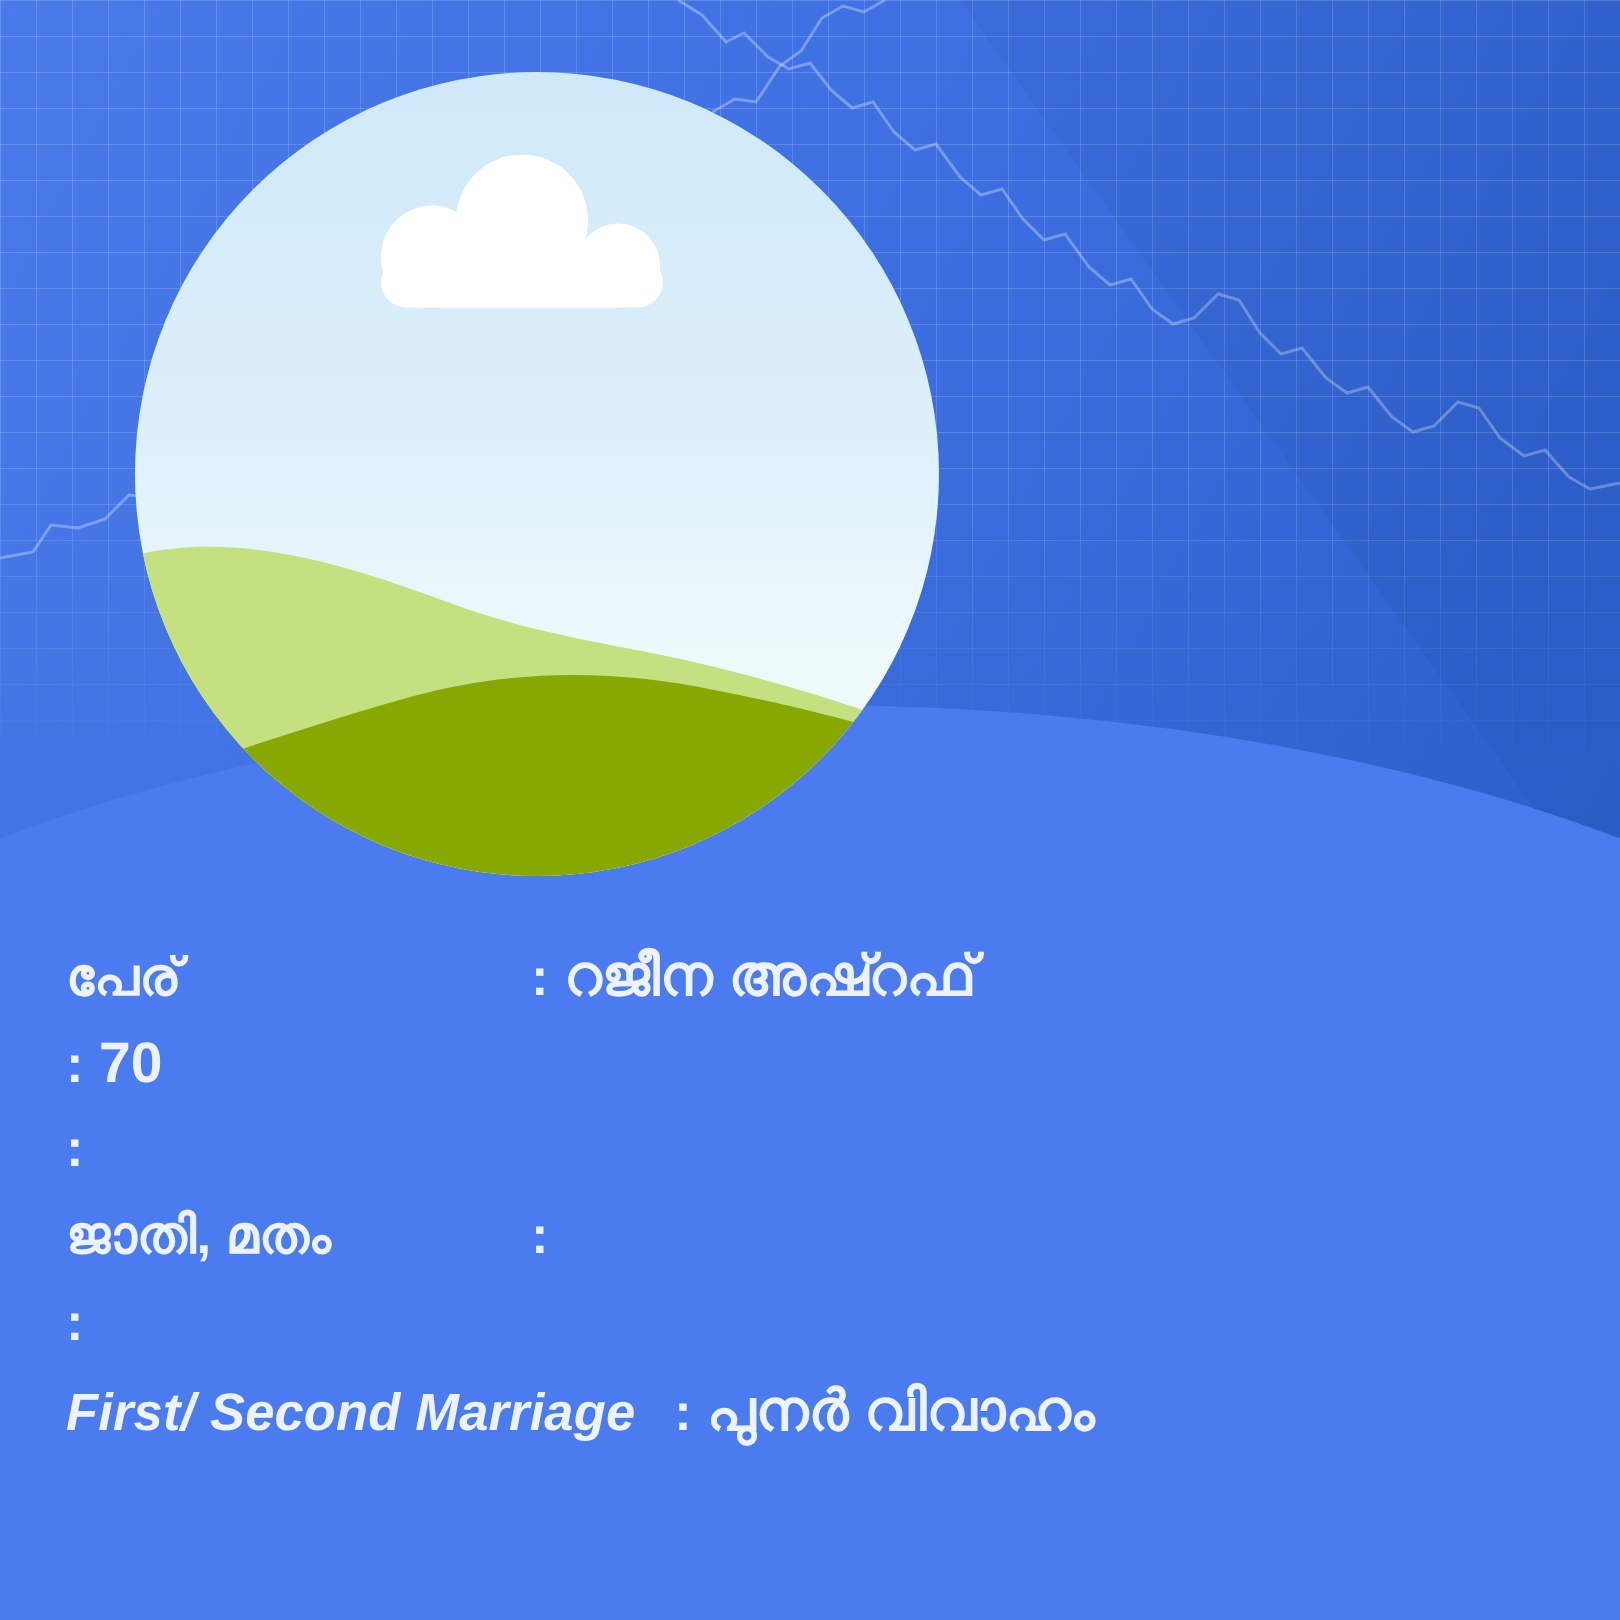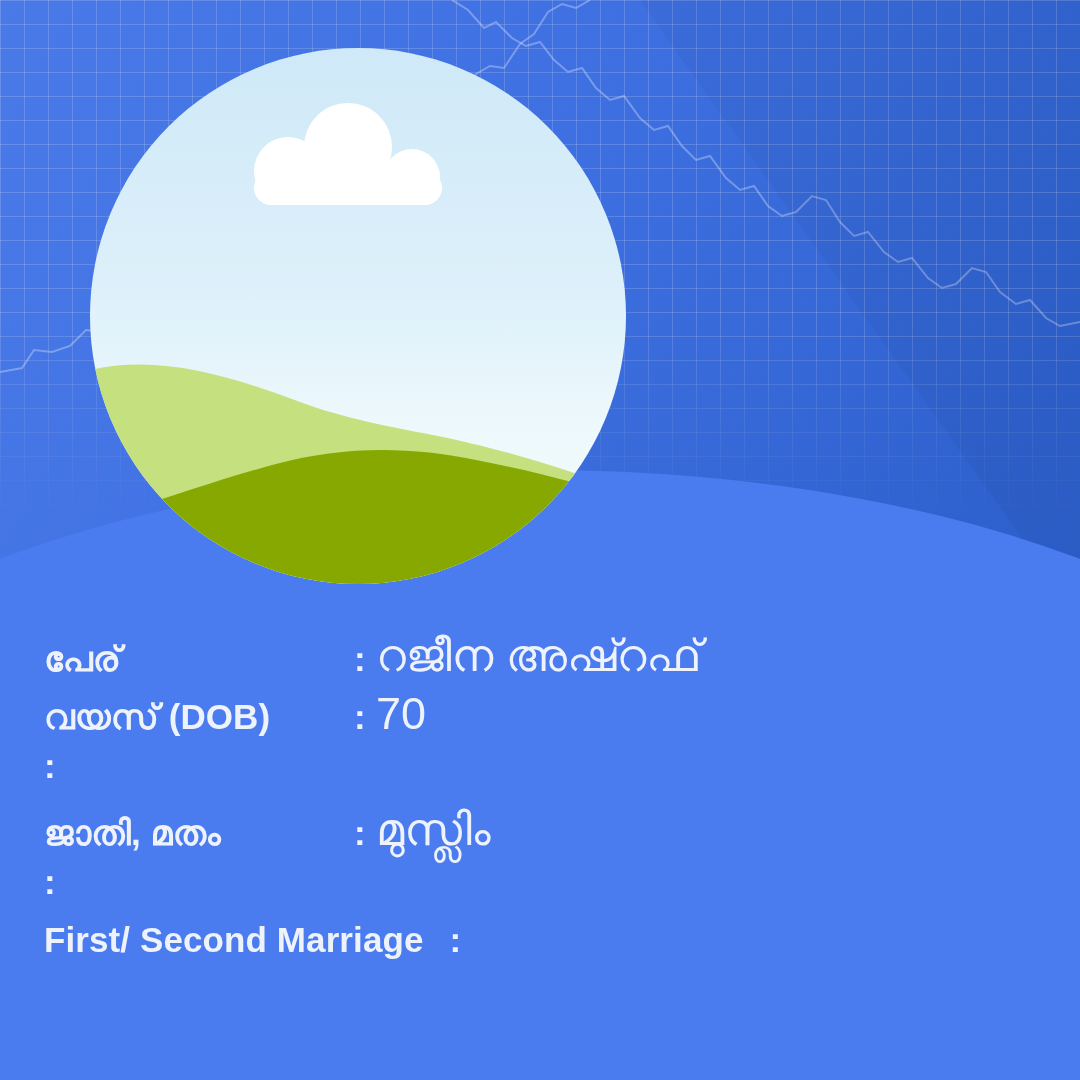--- a/index.html
+++ b/index.html
@@ -100,26 +100,26 @@
     letter-spacing: 0.1px;
     white-space: nowrap;
   }
   .sep {
     flex: 0 0 22px;
     font-size: 35px;
     font-weight: 700;
   }
   .val {
     flex: 1 1 auto;
-    font-size: 45px;
-    font-weight: 400;
+    font-size: 38px;
+    font-weight: 700;
     white-space: nowrap;
   }
   
-  .row.wide .lbl { flex: 0 0 auto; padding-right: 26px; }
+  .row.wide .lbl { flex: 0 0 auto; padding-right: 26px; font-style: italic; }
   .row.wide .sep { flex: 0 0 auto; padding-right: 10px; }
 </style>
 </head>
 <body>
 
 <div id="card">
 
   <div class="bg-base"></div>
 
   <div class="bg-grid"></div>
@@ -169,39 +169,38 @@
 
   <div class="info">
 
     <div class="row">
       <span class="lbl">പേര്</span>
       <span class="sep">:</span>
       <span class="val">റജീന അഷ്റഫ്</span>
     </div>
 
     <div class="row">
-      <span class="lbl">വയസ് (DOB)</span>
       <span class="sep">:</span>
       <span class="val">70</span>
     </div>
 
     <div class="row">
       <span class="sep">:</span>
     </div>
 
     <div class="row">
       <span class="lbl">ജാതി, മതം</span>
       <span class="sep">:</span>
-      <span class="val">മുസ്ലിം</span>
     </div>
 
     <div class="row">
       <span class="sep">:</span>
       <span class="val"></span>
     </div>
 
     <div class="row wide">
       <span class="lbl">First/ Second Marriage</span>
       <span class="sep">:</span>
+      <span class="val">പുനർ വിവാഹം</span>
     </div>
 
   </div>
 </div>
 
 </body></html>

